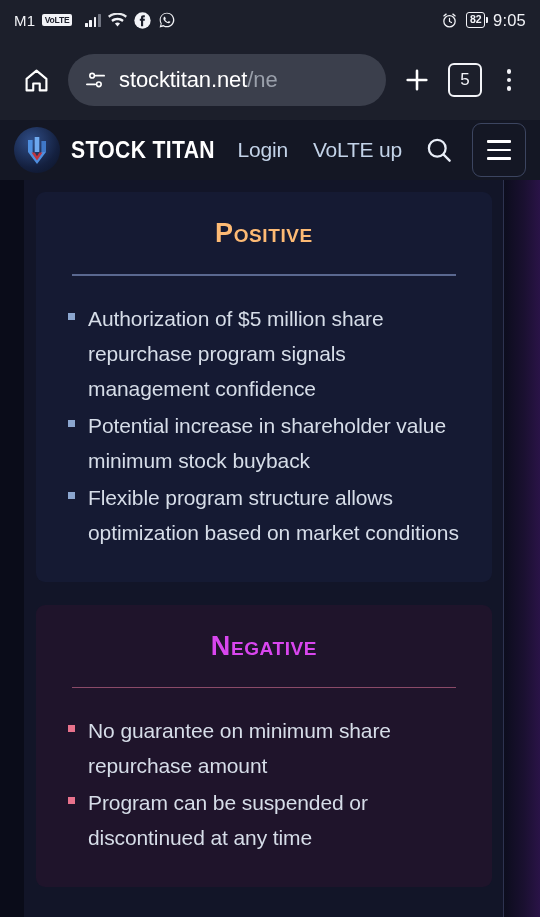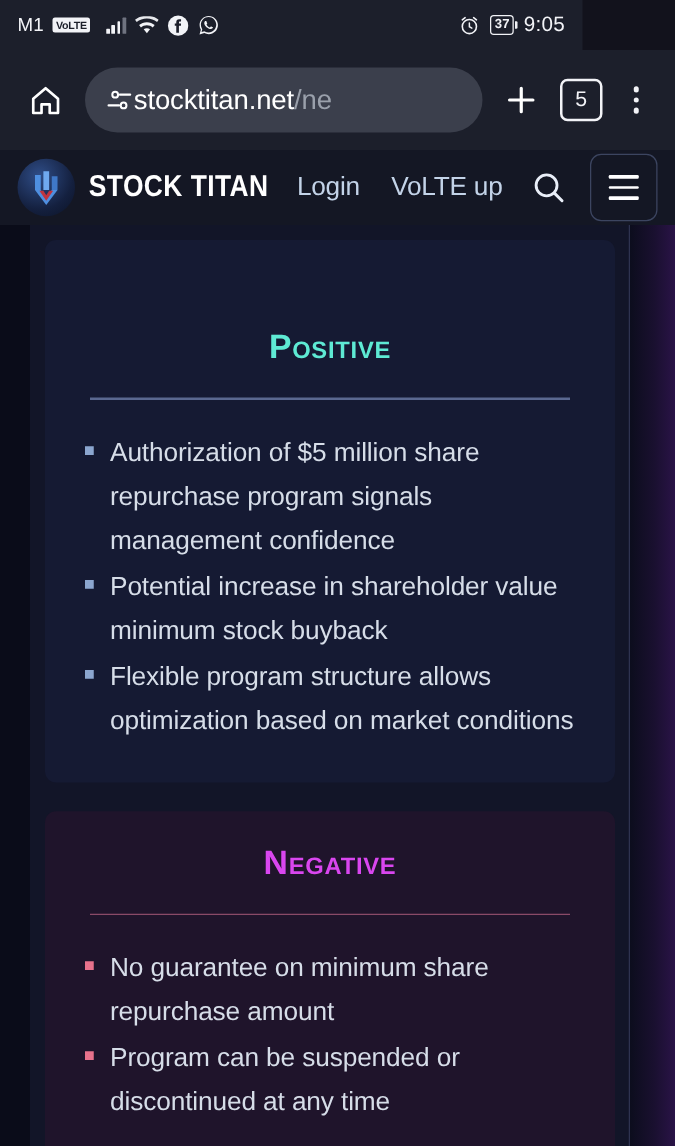--- a/index.html
+++ b/index.html
@@ -5,21 +5,21 @@
   * { margin:0; padding:0; box-sizing:border-box; }
   html, body {
     width:540px; height:917px;
     background:#12121c;
     font-family:"Liberation Sans", sans-serif;
     overflow:hidden;
   }
 
   
   .statusbar{
-    height:40px; width:466px;
+    height:40px; width:540px;
     background:#1c1f2b;
     display:flex; align-items:center;
     padding:0 14px;
     color:#f2f3f7;
   }
   .sb-left{ display:flex; align-items:center; gap:7px; }
   .sb-right{ margin-left:auto; display:flex; align-items:center; gap:8px; }
   .carrier{ font-size:15px; letter-spacing:.2px; font-weight:400; }
   .volte{
     background:#f2f3f7; color:#1c1f2b;
@@ -52,21 +52,21 @@
     background:#1c1f2b;
     display:flex; align-items:center;
     padding:0 14px; gap:10px;
   }
   .home-btn{ width:44px; height:44px; display:flex; align-items:center; justify-content:center; }
   .omnibox{
     flex:1; height:52px;
     background:#3b3f4c;
     border-radius:26px;
     display:flex; align-items:center;
-    padding:0 16px; 
+    padding:0 16px; gap:12px;
     overflow:hidden; min-width:0;
   }
   .url-text{
     font-size:22px; color:#ffffff;
     white-space:nowrap; overflow:hidden;
     letter-spacing:-.1px;
   }
   .url-text .dim{ color:#9aa0ab; }
   .newtab-btn{ width:42px; height:42px; display:flex; align-items:center; justify-content:center;}
   .tabcount{
@@ -145,21 +145,21 @@
     margin-top:23px;
   }
   .card-title{
     text-align:center;
     font-family:"Liberation Sans Narrow","Liberation Sans",sans-serif;
     font-size:27px; font-weight:700;
     letter-spacing:.6px;
     font-variant:small-caps;
     text-transform:capitalize;
   }
-  .card-positive .card-title{ color:#5eead4;margin-top:44px; }
+  .card-positive .card-title{ color:#fdba74; }
   .card-negative .card-title{ color:#d946ef; }
   .card-rule{
     height:1.5px; margin:25px 10px 0 10px;
   }
   .card-positive .card-rule{ background:#5a6890; }
   .card-negative .card-rule{ background:#8a4a68; }
 
   .bullets{ list-style:none; margin-top:25px; }
   .bullets li{
     position:relative;
@@ -214,21 +214,21 @@
     </span>
   </div>
   <div class="sb-right">
     <span class="sb-ico">
       <svg width="17" height="17" viewBox="0 0 24 24">
           <circle cx="12" cy="13" r="8" fill="none" stroke="#f2f3f7" stroke-width="1.8"></circle>
           <path d="M12 9v4.3l2.8 1.6" stroke="#f2f3f7" stroke-width="1.7" fill="none" stroke-linecap="round"></path>
           <path d="M4 5.5L7.2 3M20 5.5L16.8 3" stroke="#f2f3f7" stroke-width="1.8" stroke-linecap="round"></path>
         </svg>
     </span>
-    <span class="battery">37</span>
+    <span class="battery">82</span>
     <span class="time">9:05</span>
   </div>
 </div>
 
 <div class="browserbar">
   <div class="home-btn">
     <svg width="27" height="27" viewBox="0 0 24 24">
         <path d="M12 3.2L3.2 10.6v10.2h5.9v-6.1h5.8v6.1h5.9V10.6L12 3.2z" fill="none" stroke="#ffffff" stroke-width="1.9" stroke-linejoin="round"></path>
       </svg>
   </div>

